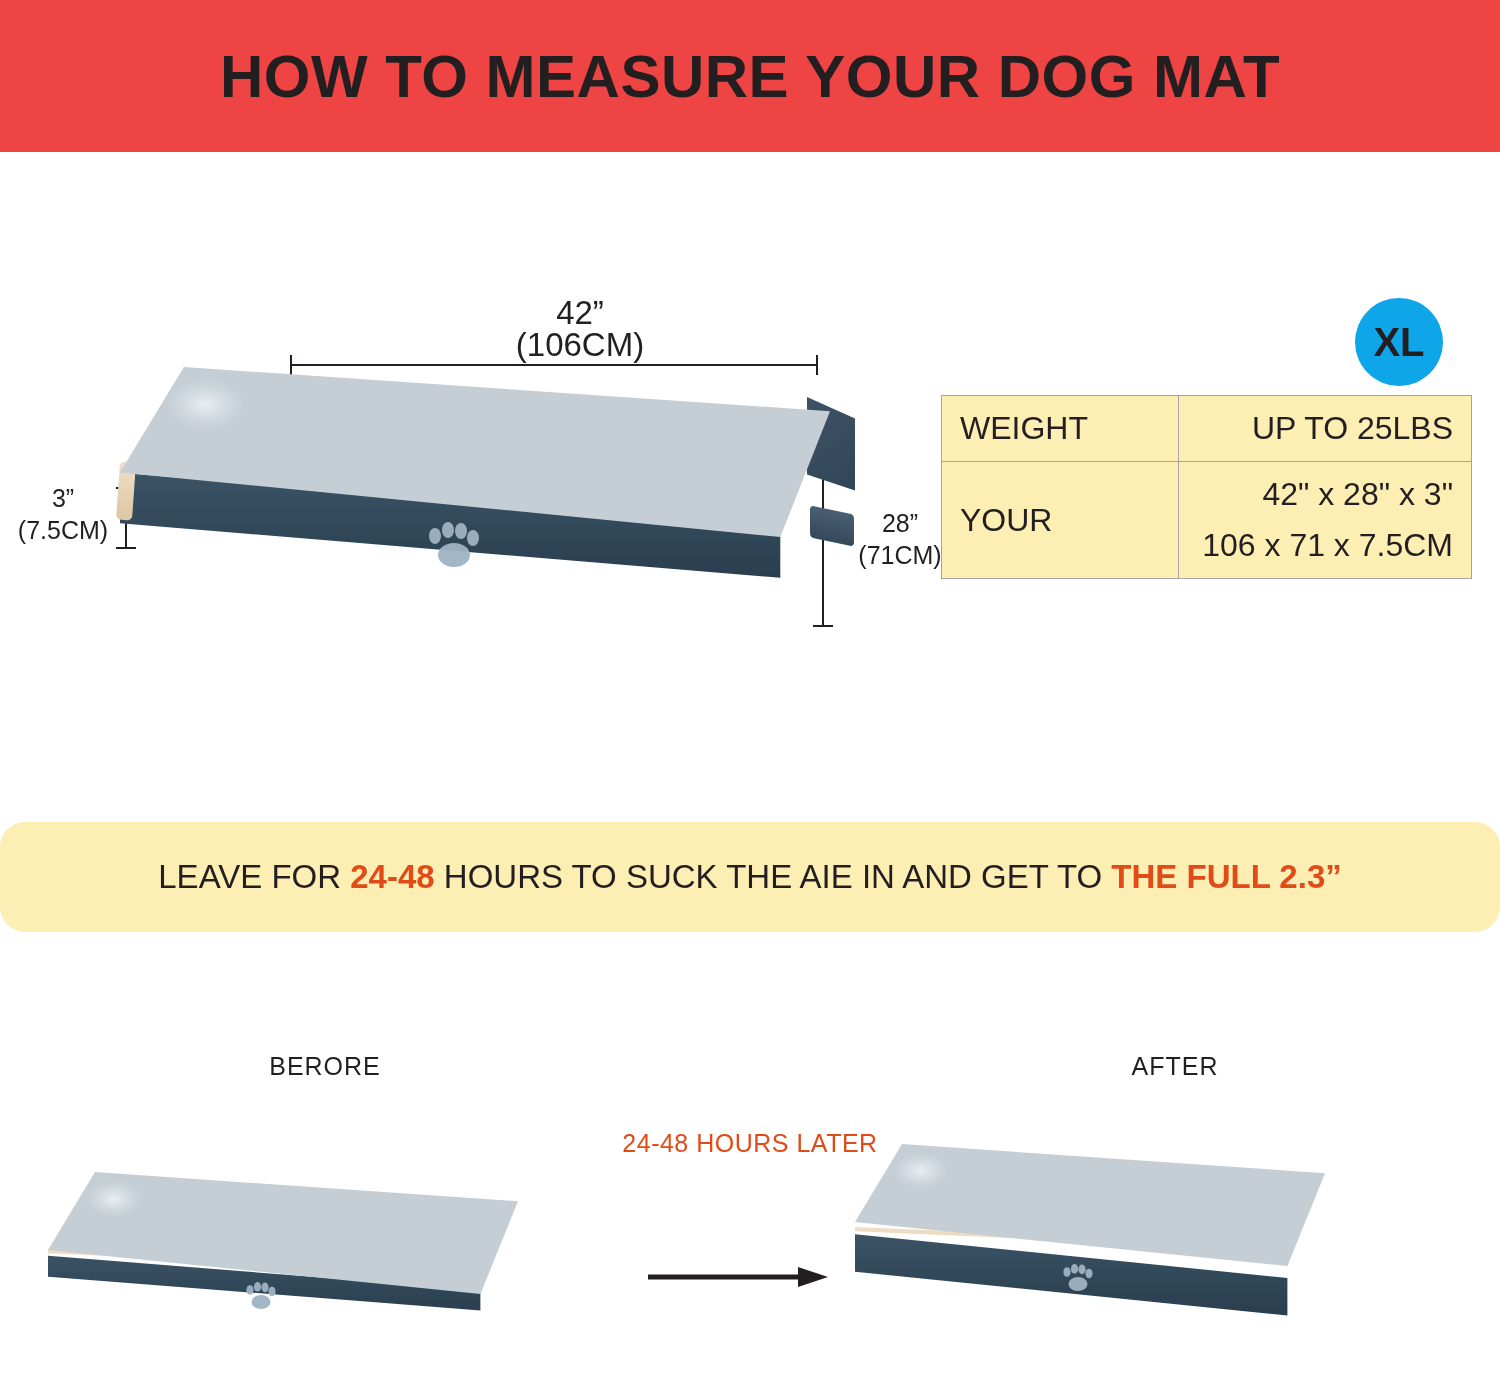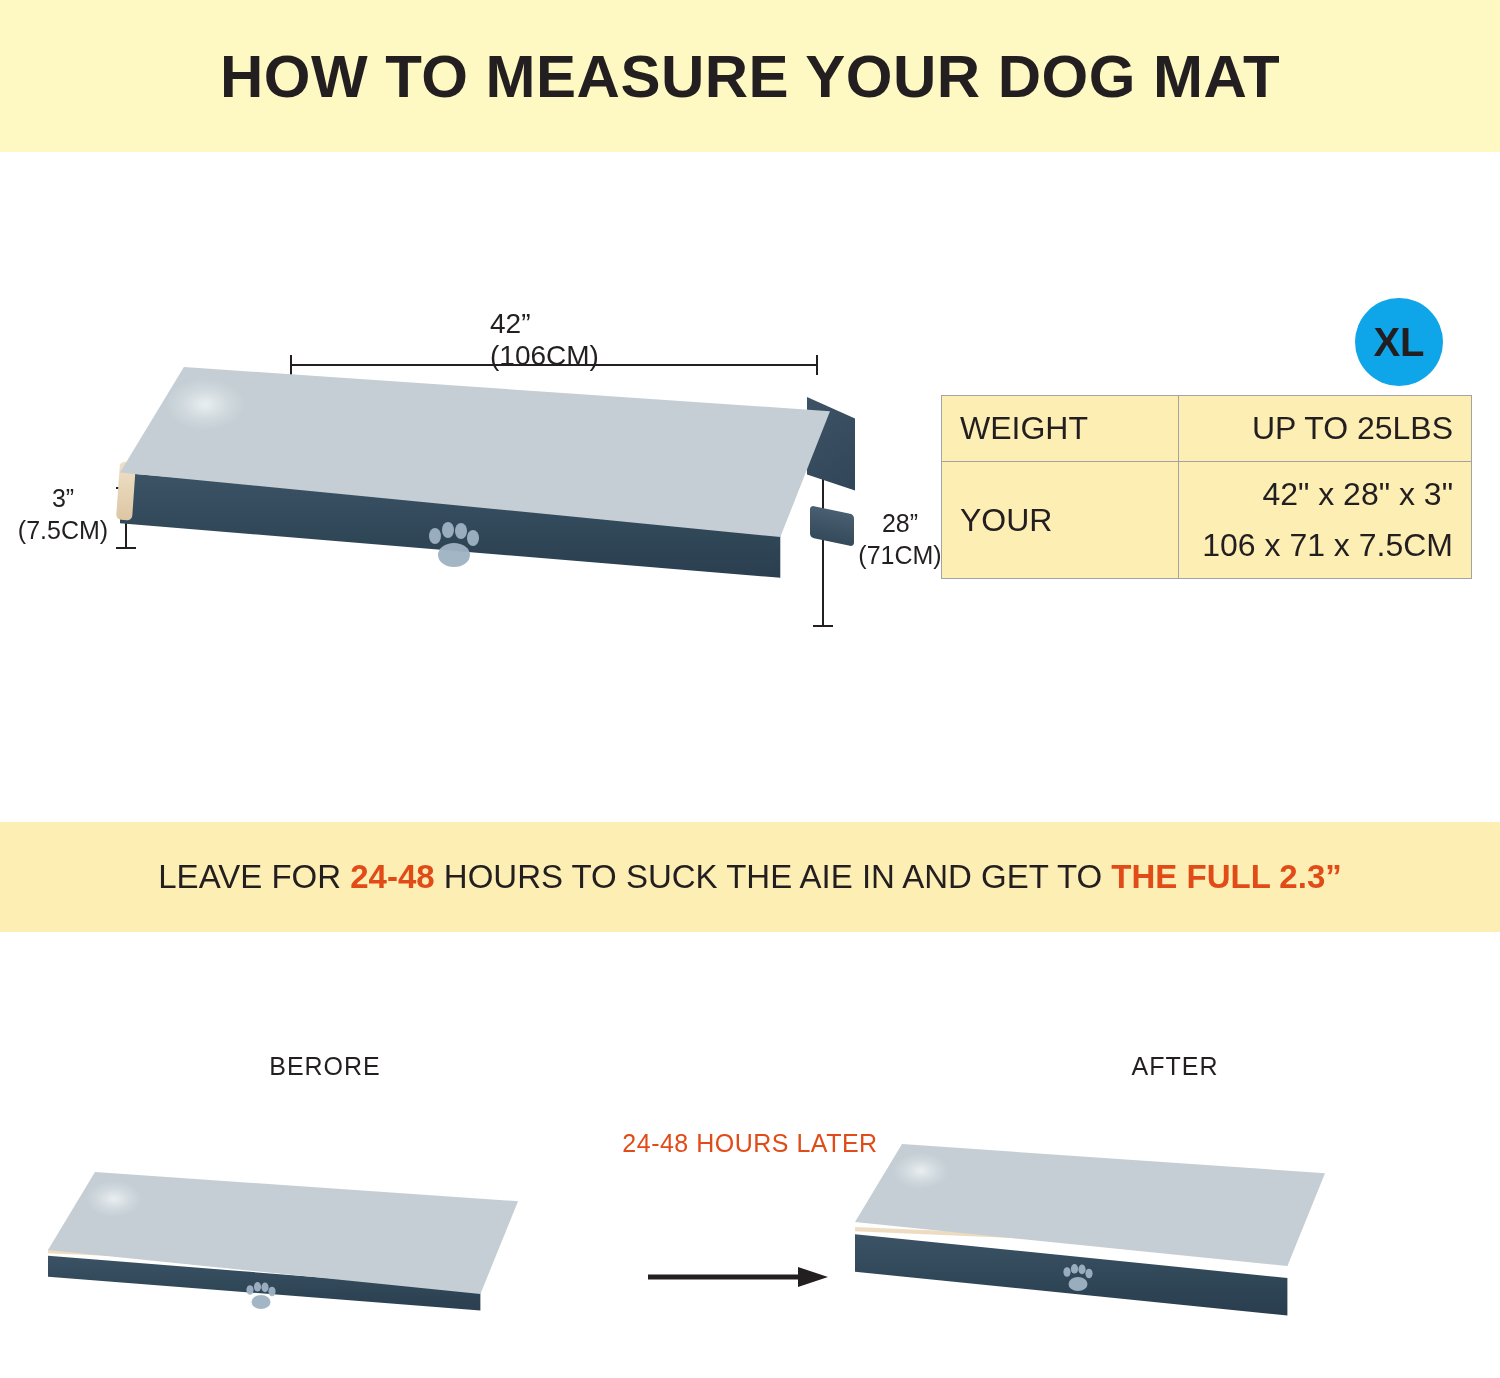--- a/index.html
+++ b/index.html
@@ -16,21 +16,21 @@
     position: relative;
   }
 
   
   .header-banner {
     position: absolute;
     left: 0;
     top: 0;
     width: 1500px;
     height: 152px;
-    background: #fef9c3;
+    background: #ef4444;
     display: flex;
     align-items: center;
     justify-content: center;
   }
   .header-title {
     font-size: 60px;
     font-weight: bold;
     letter-spacing: 0.5px;
     color: #231f20;
     white-space: nowrap;
@@ -42,23 +42,24 @@
     left: 0;
     top: 152px;
     width: 1500px;
     height: 648px;
   }
 
   
   .dim-top-label {
     position: absolute;
     left: 490px;
-    top: 156px;
+    top: 145px;
     width: 180px;
-    font-size: 28px;
+    text-align: center;
+    font-size: 33px;
     line-height: 32px;
     color: #231f20;
   }
   .dim-top-line {
     position: absolute;
     left: 290px;
     top: 212px;
     width: 528px;
     height: 2px;
     background: #231f20;
@@ -278,20 +279,21 @@
   .mid-banner {
     position: absolute;
     left: 0;
     top: 822px;
     width: 1500px;
     height: 110px;
     background: #fdeeb4;
     display: flex;
     align-items: center;
     justify-content: center;
+    border-radius: 25px;
   }
   .mid-banner .txt {
     font-size: 33px;
     color: #231f20;
     white-space: nowrap;
   }
   .mid-banner .hl {
     color: #e04b18;
     font-weight: bold;
   }

